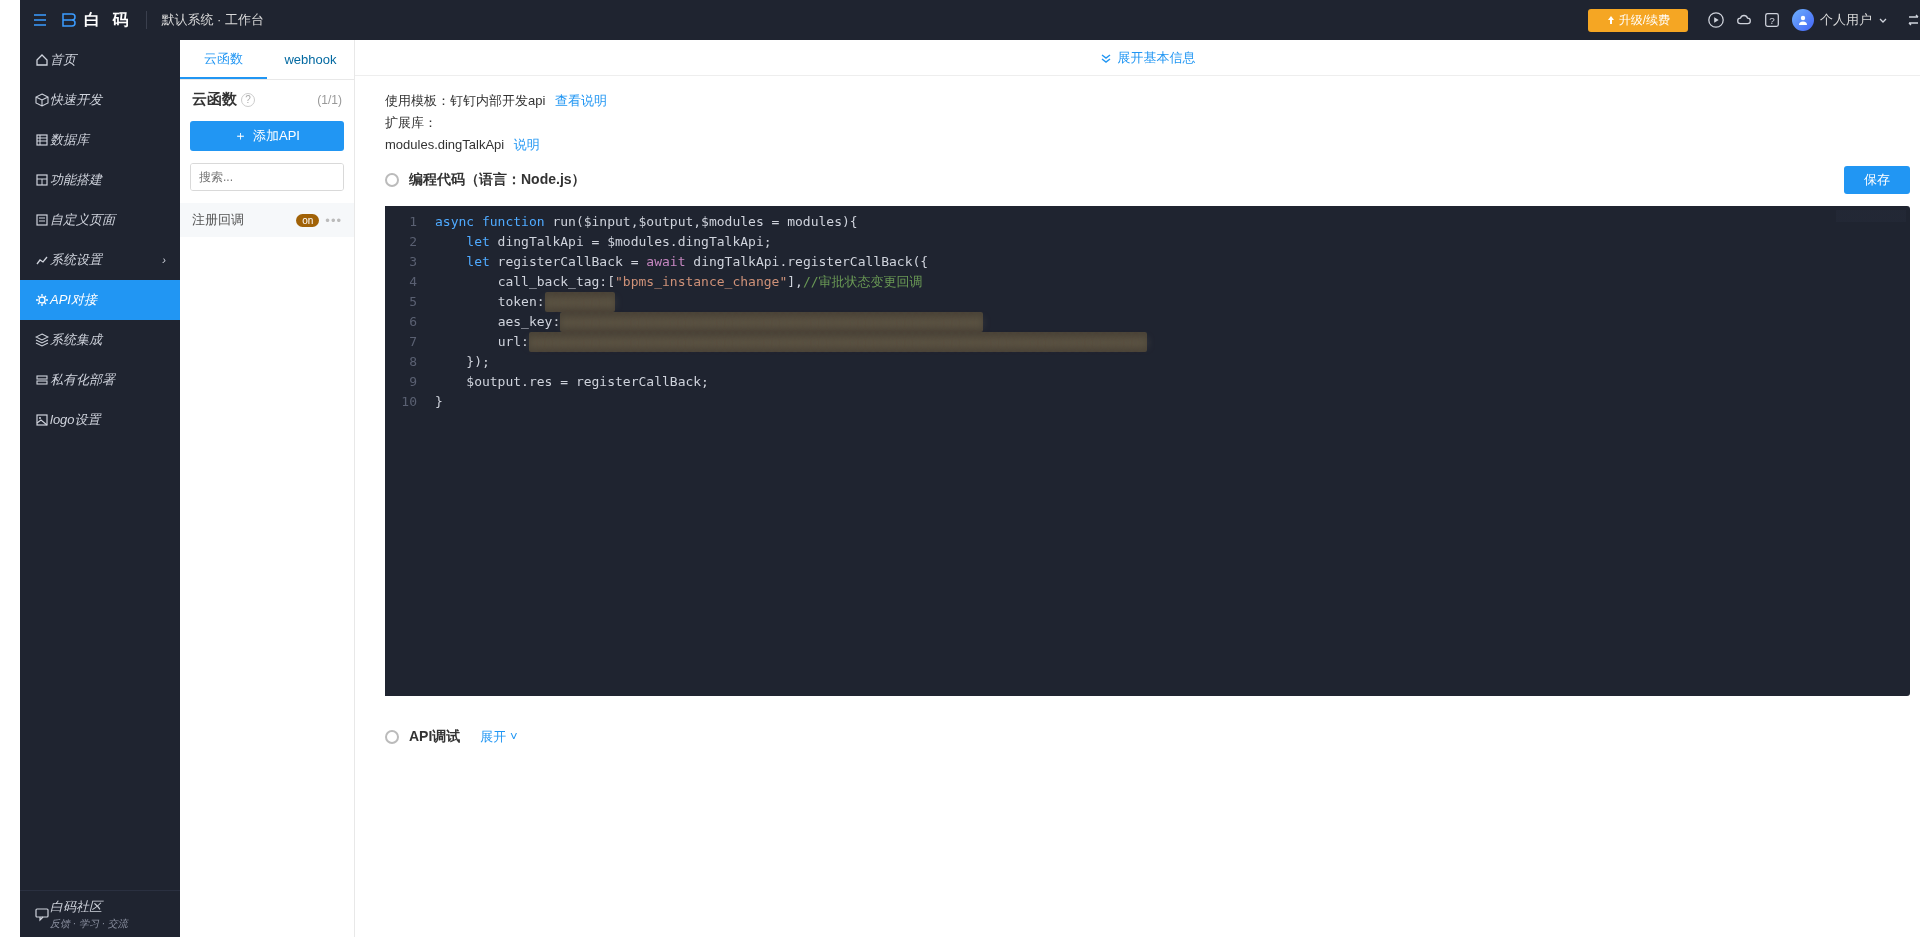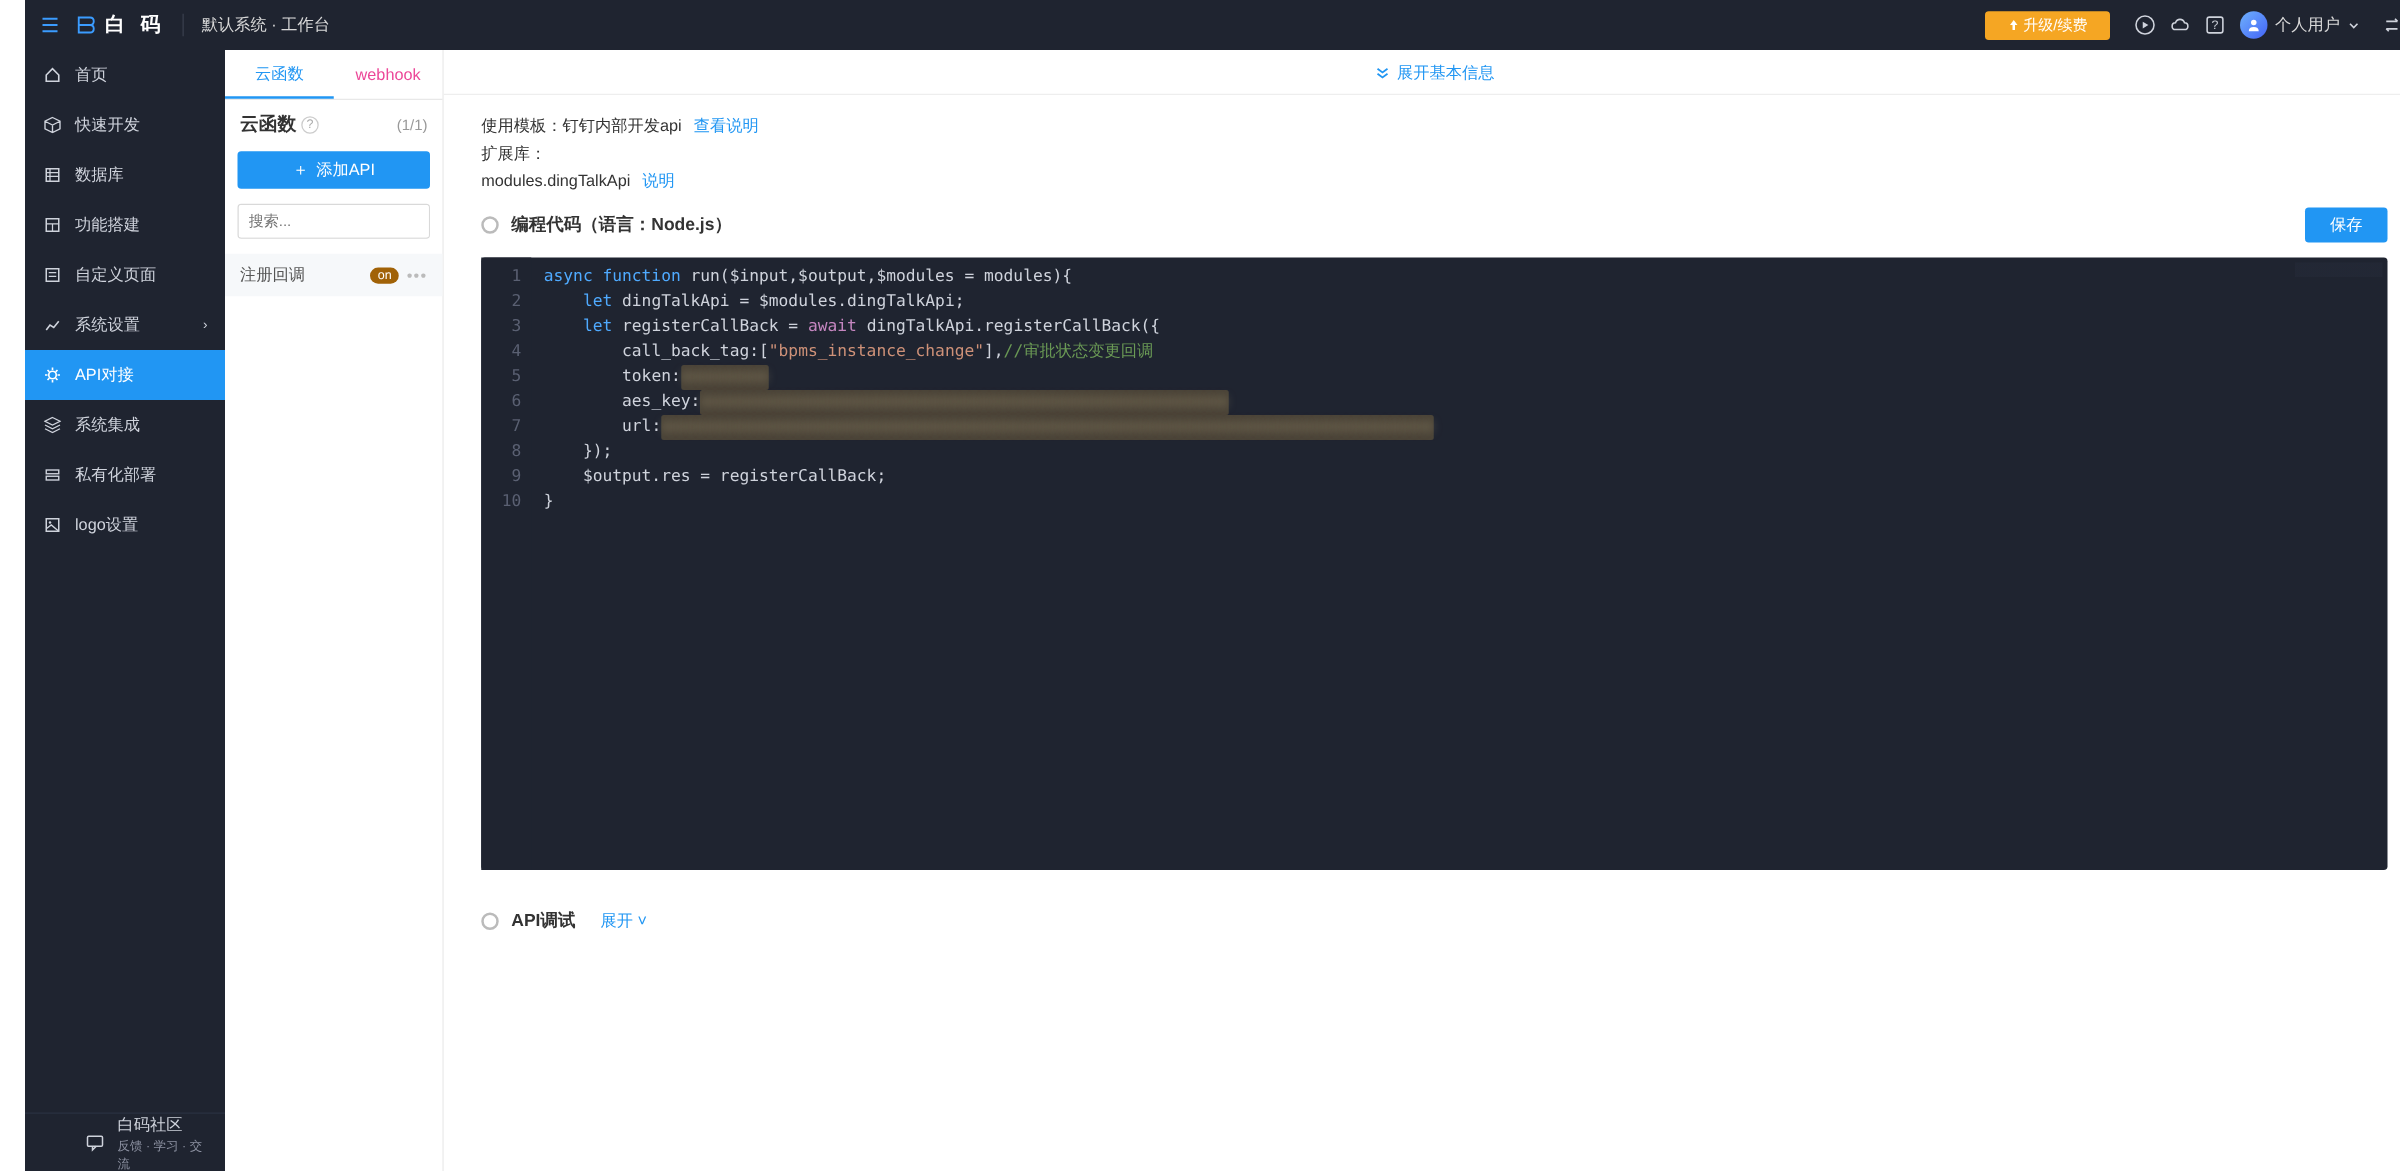--- a/index.html
+++ b/index.html
@@ -20,33 +20,33 @@
 .header .user { display: flex; align-items: center; gap: 6px; margin-left: 6px; cursor: pointer; }
 .header .avatar { width: 22px; height: 22px; border-radius: 50%; background: linear-gradient(135deg,#6fb1fc,#4364f7); display: flex; align-items: center; justify-content: center; }
 .header .username { color: #d9d9d9; font-size: 13px; }
 .header .swap-icon { margin-left: 12px; cursor: pointer; }
 
 
 .main { flex: 1; display: flex; min-height: 0; }
 
 
 .sidebar { width: 160px; background: #1f2430; color: #d9d9d9; display: flex; flex-direction: column; flex-shrink: 0; }
-.side-item { height: 40px; display: flex; align-items: center; padding: 0 14px; gap: 10px; cursor: pointer; font-size: 13px; color: #cfd3dc; }
+.side-item { height: 40px; display: flex; align-items: center; padding: 0 14px; cursor: pointer; font-size: 13px; color: #cfd3dc; font-style: italic; }
 .side-item.active { background: #2196f3; color: #fff; }
 .side-item .si-icon { width: 16px; display: flex; justify-content: center; }
 .side-item .arrow { margin-left: auto; font-size: 11px; }
-.sidebar .bottom { margin-top: auto; border-top: 1px solid #2a3040; padding-left: 34px; }
+.sidebar .bottom { margin-top: auto; border-top: 1px solid #2a3040; }
 .side-item.community { height: 46px; flex-direction: row; align-items: center; }
 .side-item.community .cm { display: flex; flex-direction: column; gap: 1px; }
 .side-item.community .cm-sub { font-size: 10px; color: #8b90a0; }
 
 
 .panel { width: 175px; background: #fff; border-right: 1px solid #e8e8e8; display: flex; flex-direction: column; flex-shrink: 0; }
 .panel-tabs { height: 40px; display: flex; border-bottom: 1px solid #e8e8e8; }
-.panel-tab { flex: 1; display: flex; align-items: center; justify-content: center; font-size: 13px; cursor: pointer; color: #ec4899; }
+.panel-tab { flex: 1; display: flex; align-items: center; justify-content: center; font-size: 13px; cursor: pointer; color: #0369a1; }
 .panel-tab.active { color: #2196f3; border-bottom: 2px solid #2196f3; font-weight: 500; }
 .panel-head { display: flex; align-items: center; padding: 10px 12px 6px; gap: 4px; }
 .panel-title { font-size: 15px; font-weight: 600; color: #333; }
 .panel-help { width: 14px; height: 14px; border: 1px solid #ccc; border-radius: 50%; display: inline-flex; align-items: center; justify-content: center; font-size: 10px; color: #aaa; }
 .panel-count { margin-left: auto; color: #999; font-size: 12px; }
 .add-btn { margin: 6px 10px; background: #2196f3; color: #fff; border-radius: 3px; height: 30px; display: flex; align-items: center; justify-content: center; gap: 6px; cursor: pointer; font-size: 13px; }
 .search-wrap { margin: 6px 10px; display: flex; border: 1px solid #d9d9d9; border-radius: 3px; overflow: hidden; height: 28px; }
 .search-wrap input { flex: 1; border: none; outline: none; padding: 0 8px; font-size: 12px; color: #333; }
 .panel-list { margin-top: 6px; }
 .panel-item { height: 34px; display: flex; align-items: center; padding: 0 12px; font-size: 13px; color: #555; cursor: pointer; background: #f6f8fa; }

